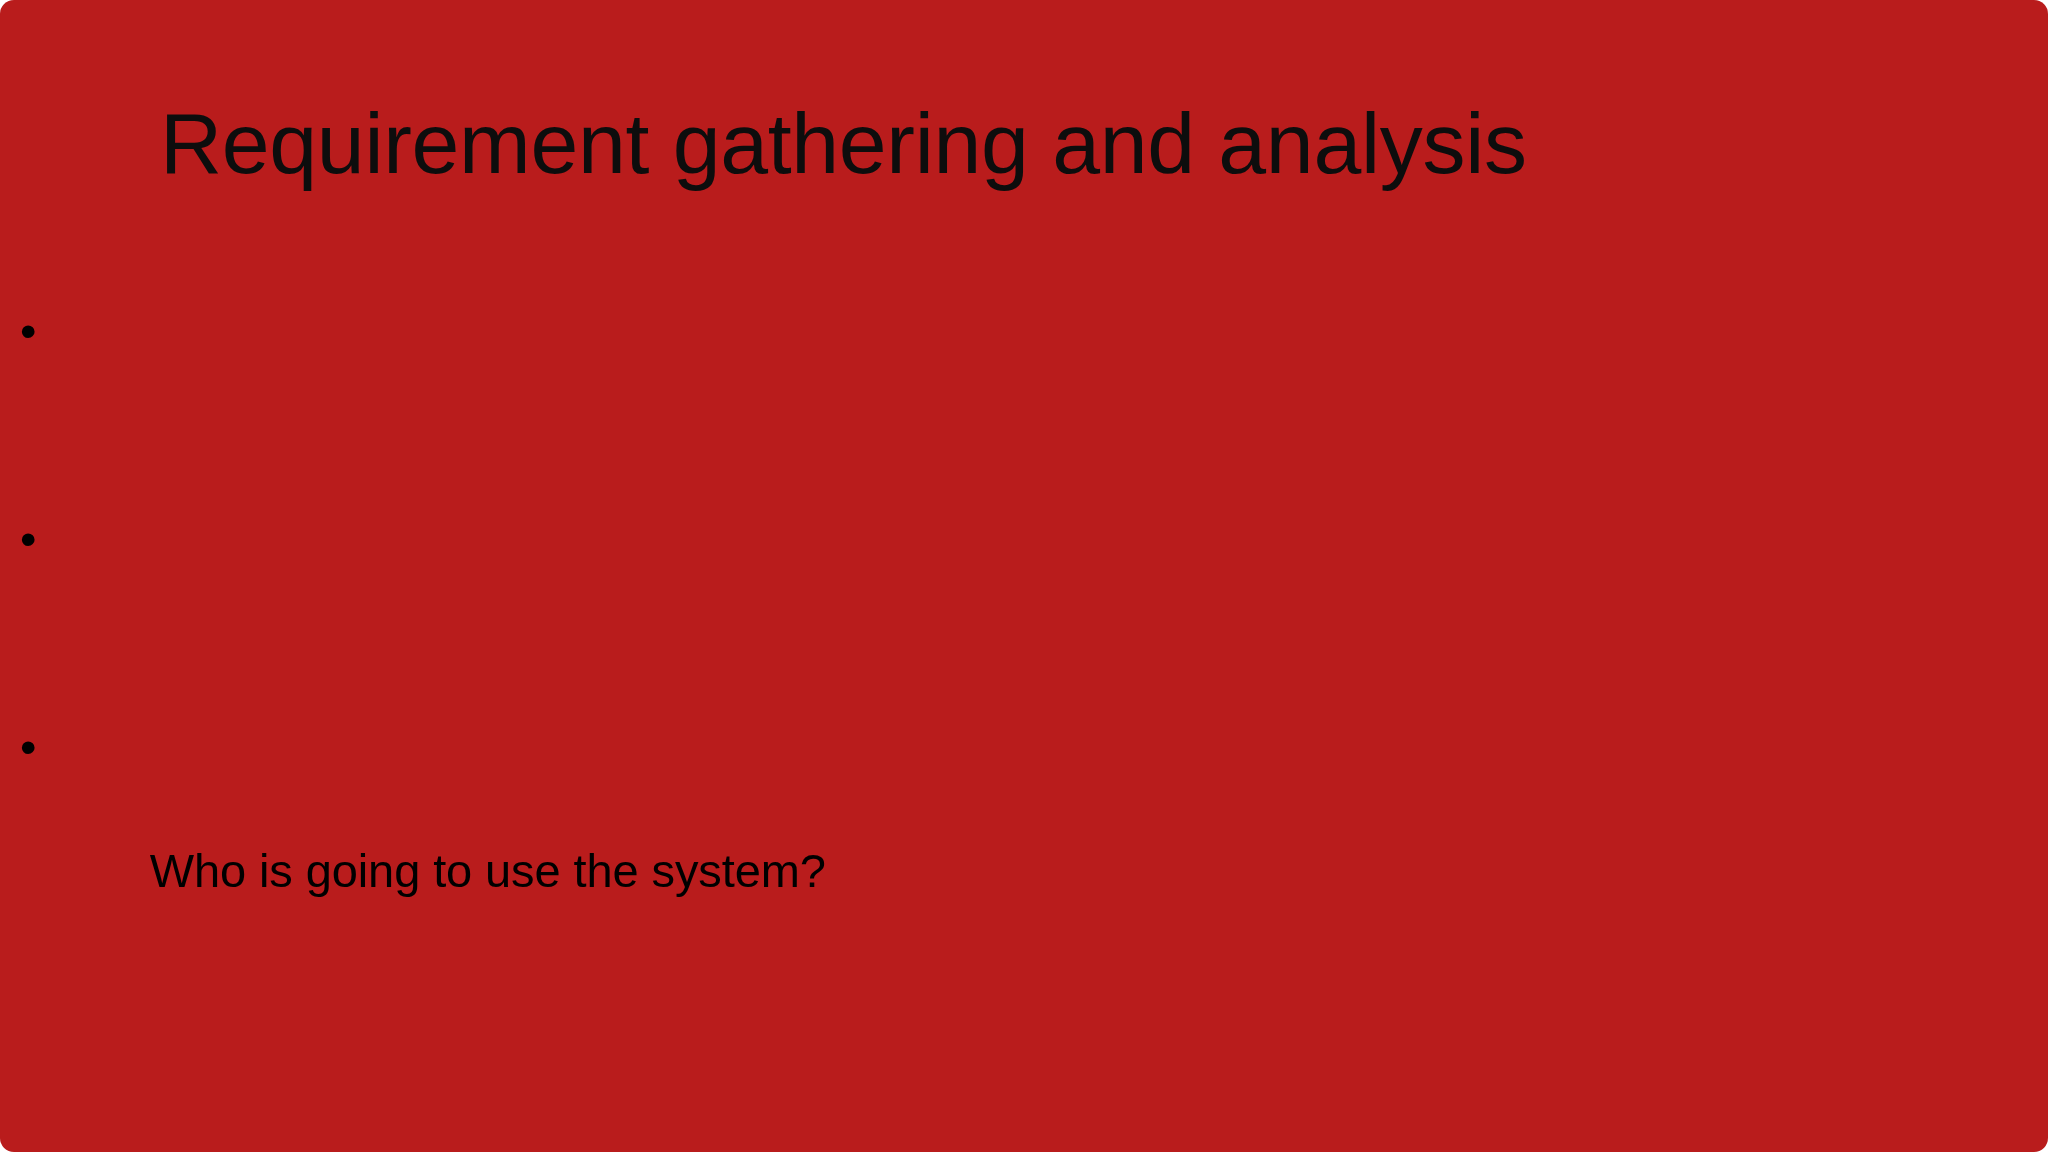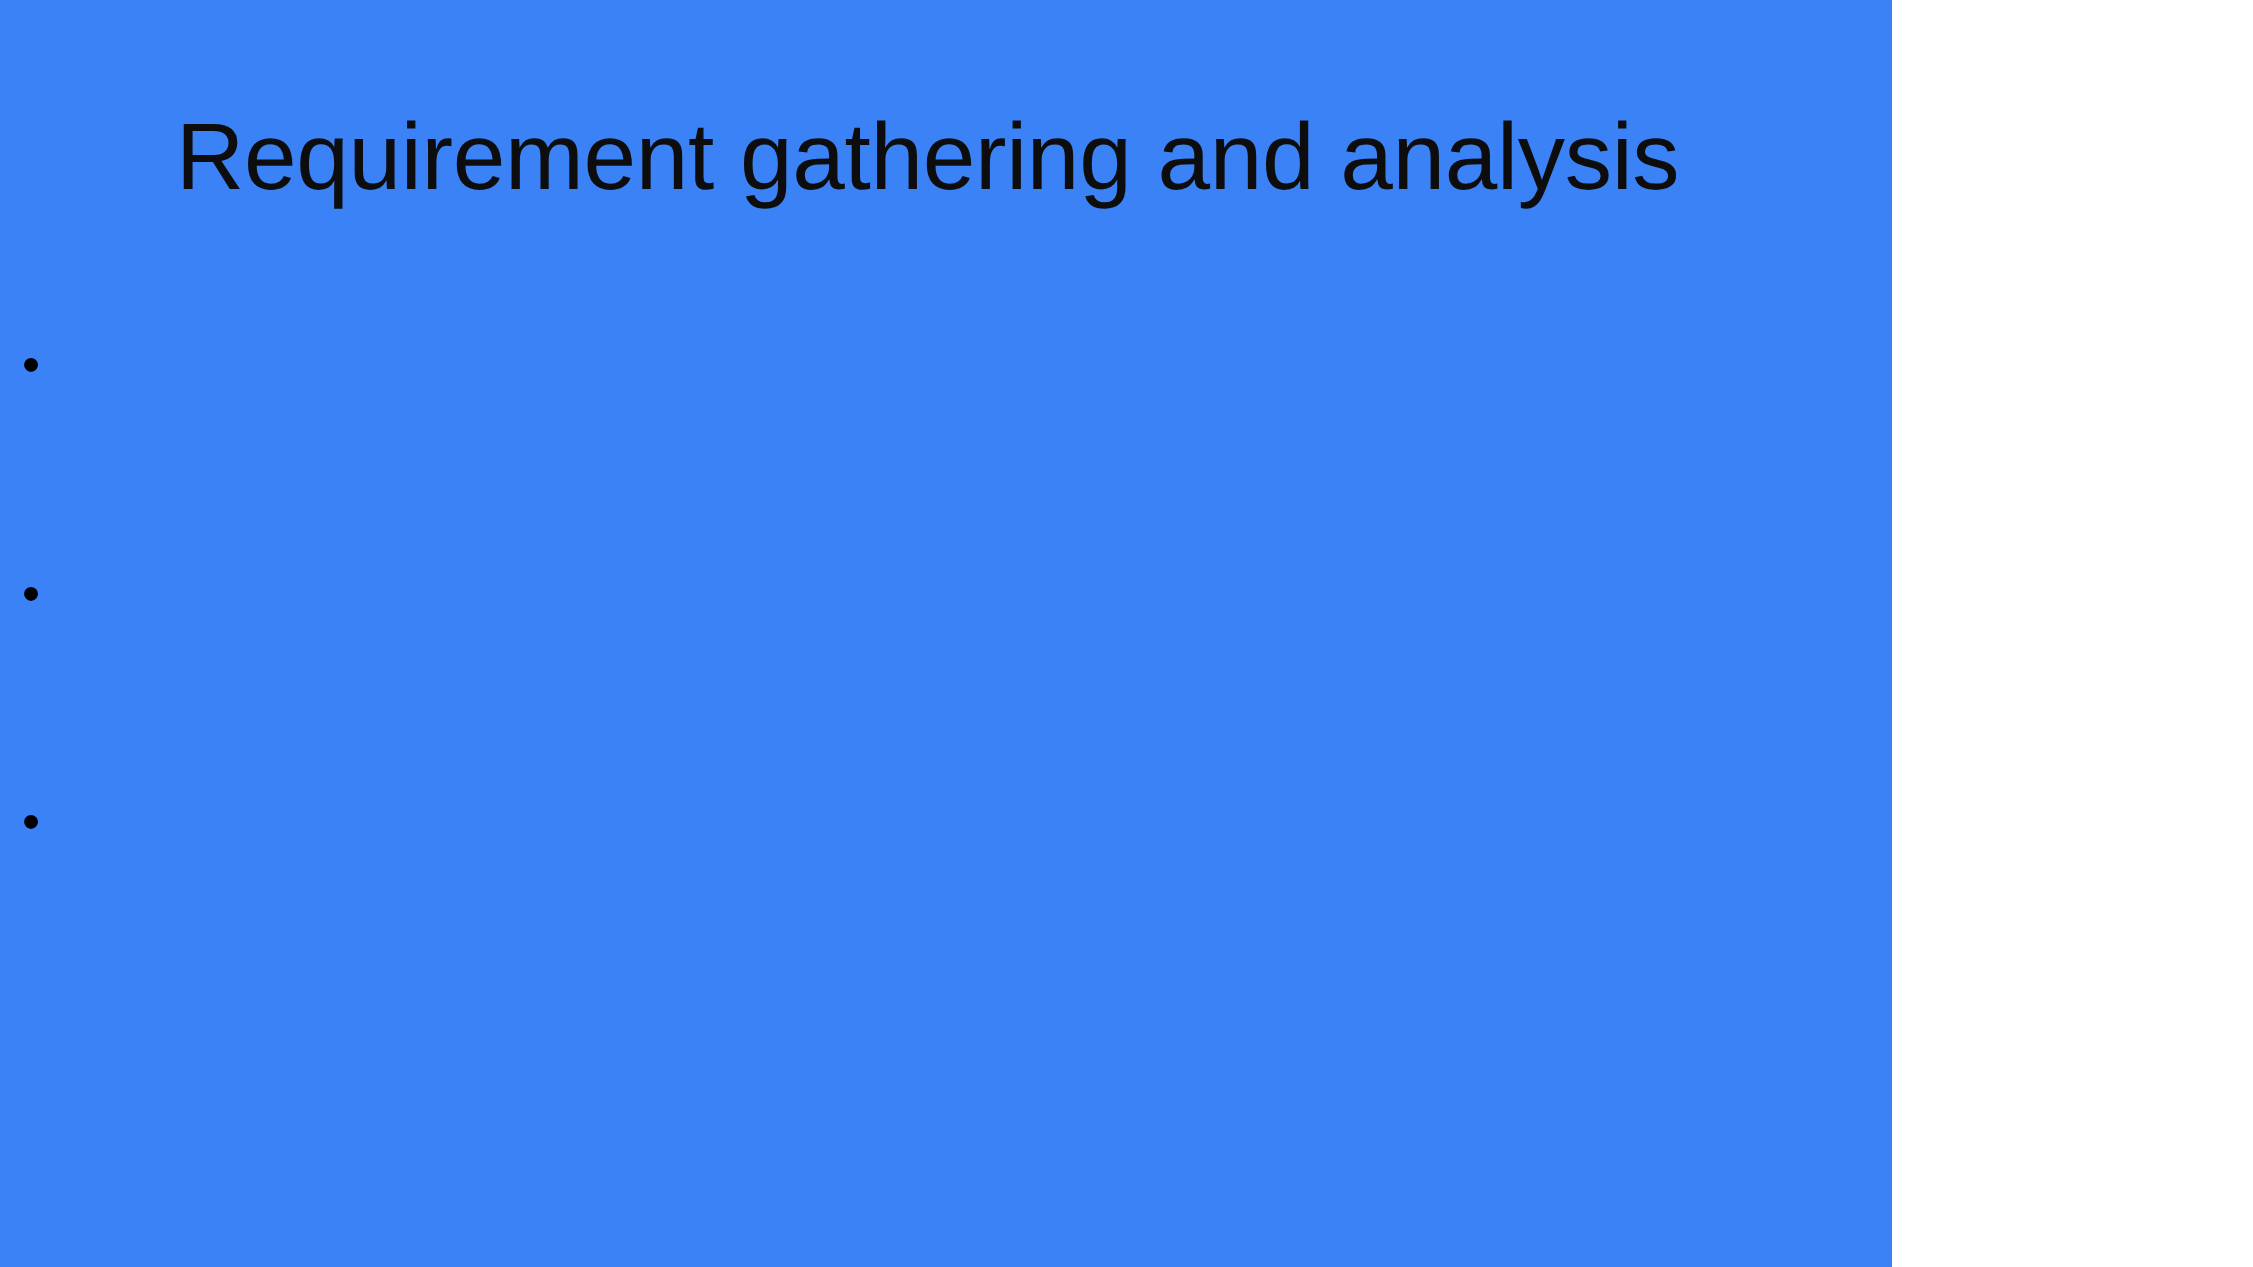--- a/index.html
+++ b/index.html
@@ -7,25 +7,26 @@
     padding: 0;
     background: #ffffff;
   }
 
   body {
     font-family: "Liberation Sans", sans-serif;
   }
 
   .slide {
     position: relative;
-    width: 1720px;
+    width: 2048px;
     height: 1152px;
-    background: #3b82f6;
+    background: #b91c1c;
     overflow: hidden;
     box-sizing: border-box;
+    border-radius: 14px;
   }
 
   .slide-title {
     position: absolute;
     left: 160px;
     top: 96px;
     width: 1760px;
     font-family: "Liberation Sans", sans-serif;
     font-size: 86px;
     font-weight: 300;
@@ -94,18 +95,19 @@
       <li class="bullet-item">
         <span class="bullet-marker">•</span>
       </li>
 
       <li class="bullet-item">
         <span class="bullet-marker">•</span>
       </li>
 
       <li class="bullet-item">
         <span class="bullet-marker">•</span>
+        <span class="bullet-text">Who is going to use the system?</span>
       </li>
 
     </ul>
   </div>
 
 </div>
 
 </body></html>

